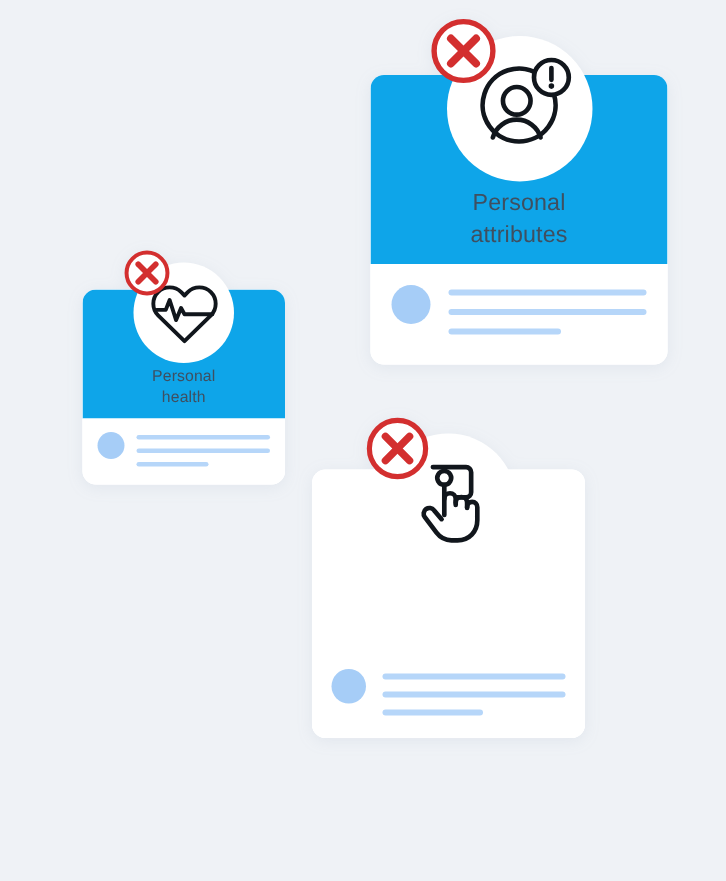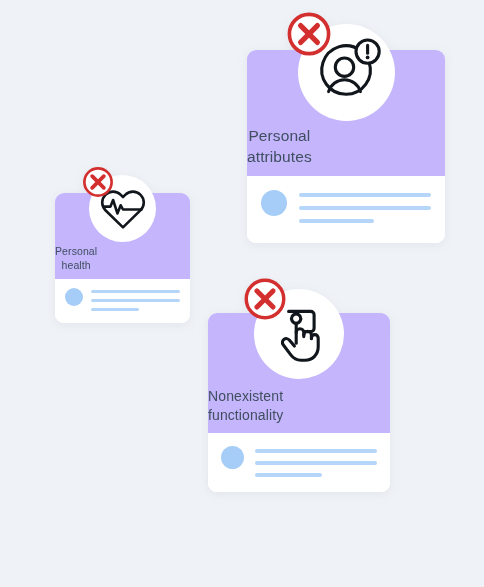--- a/index.html
+++ b/index.html
@@ -32,24 +32,24 @@
     inset: 0;
     border-radius: 9px;
     overflow: hidden;
     background: #ffffff;
   }
   .card-header {
     position: absolute;
     left: 0;
     right: 0;
     top: 0;
-    background: #c4b5fd;
+    background: #0ea5e9;
     display: flex;
     flex-direction: column;
-    align-items: flex-start;
+    align-items: center;
     justify-content: flex-end;
   }
   .card-title {
     color: #3f4f60;
     text-align: center;
     line-height: 1.32;
     font-weight: 400;
     letter-spacing: 0.1px;
     white-space: pre-line;
     padding-bottom: 9px;
@@ -209,24 +209,20 @@
         <g stroke="#d32f2f" stroke-width="5.4" stroke-linecap="round">
           <line x1="14.6" y1="14.6" x2="31.4" y2="31.4"></line>
           <line x1="31.4" y1="14.6" x2="14.6" y2="31.4"></line>
         </g>
       </svg>
     </div>
   </div>
 
   <div class="card" id="card-functionality">
     <div class="card-inner">
-      <div class="card-header">
-        <div class="card-title">Nonexistent
-functionality</div>
-      </div>
       <div class="card-body">
         <div class="avatar"></div>
         <div class="lines">
           <div class="line"></div>
           <div class="line"></div>
           <div class="line short"></div>
         </div>
       </div>
     </div>
 

